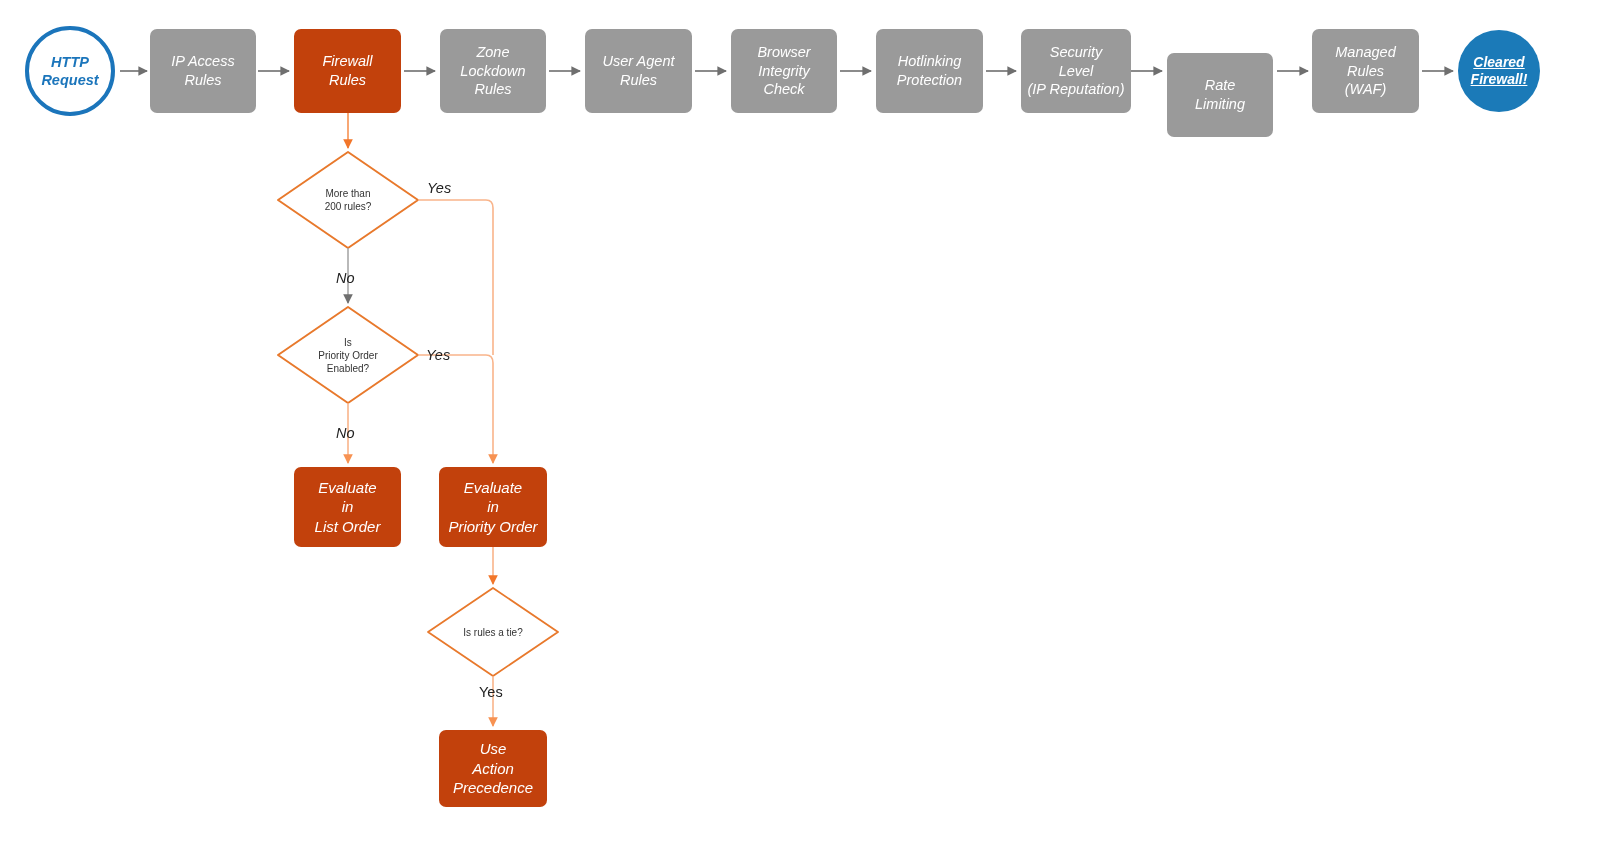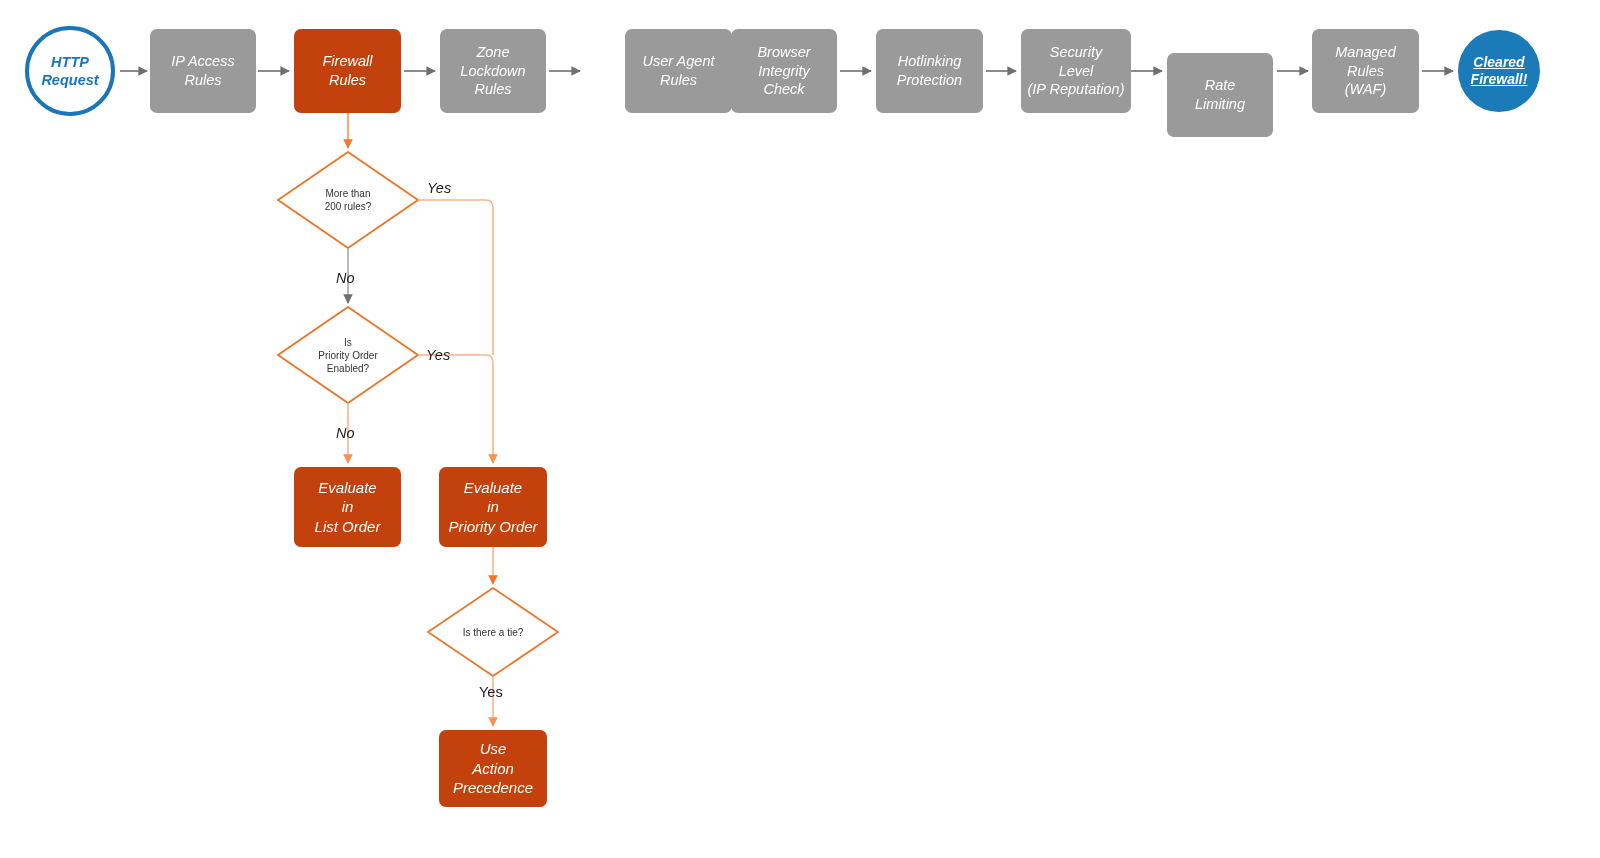--- a/index.html
+++ b/index.html
@@ -157,21 +157,21 @@
   </div>
 
   <div class="node proc orange" style="left:294px; top:29px; width:107px; height:84px;">
     <span>Firewall<br>Rules</span>
   </div>
 
   <div class="node proc gray" style="left:440px; top:29px; width:106px; height:84px;">
     <span>Zone<br>Lockdown<br>Rules</span>
   </div>
 
-  <div class="node proc gray" style="left:585px; top:29px; width:107px; height:84px;margin-left:40px;">
+  <div class="node proc gray" style="left:585px; top:29px; width:107px; height:84px;">
     <span>User Agent<br>Rules</span>
   </div>
 
   <div class="node proc gray" style="left:876px; top:29px; width:107px; height:84px;">
     <span>Hotlinking<br>Protection</span>
   </div>
 
   <div class="node proc gray" style="left:731px; top:29px; width:106px; height:84px;">
     <span>Browser<br>Integrity<br>Check</span>
   </div>
@@ -194,21 +194,21 @@
 
   <div class="node diamond" style="left:278px; top:152px; width:140px; height:96px;">
     <span>More than<br>200 rules?</span>
   </div>
 
   <div class="node diamond" style="left:278px; top:307px; width:140px; height:96px;">
     <span>Is<br>Priority Order<br>Enabled?</span>
   </div>
 
   <div class="node diamond" style="left:428px; top:588px; width:130px; height:88px;">
-    <span>Is there a tie?</span>
+    <span>Is rules a tie?</span>
   </div>
 
   <div class="node proc orange big" style="left:294px; top:467px; width:107px; height:80px;">
     <span>Evaluate<br>in<br>List Order</span>
   </div>
 
   <div class="node proc orange big" style="left:439px; top:467px; width:108px; height:80px;">
     <span>Evaluate<br>in<br>Priority Order</span>
   </div>
 

